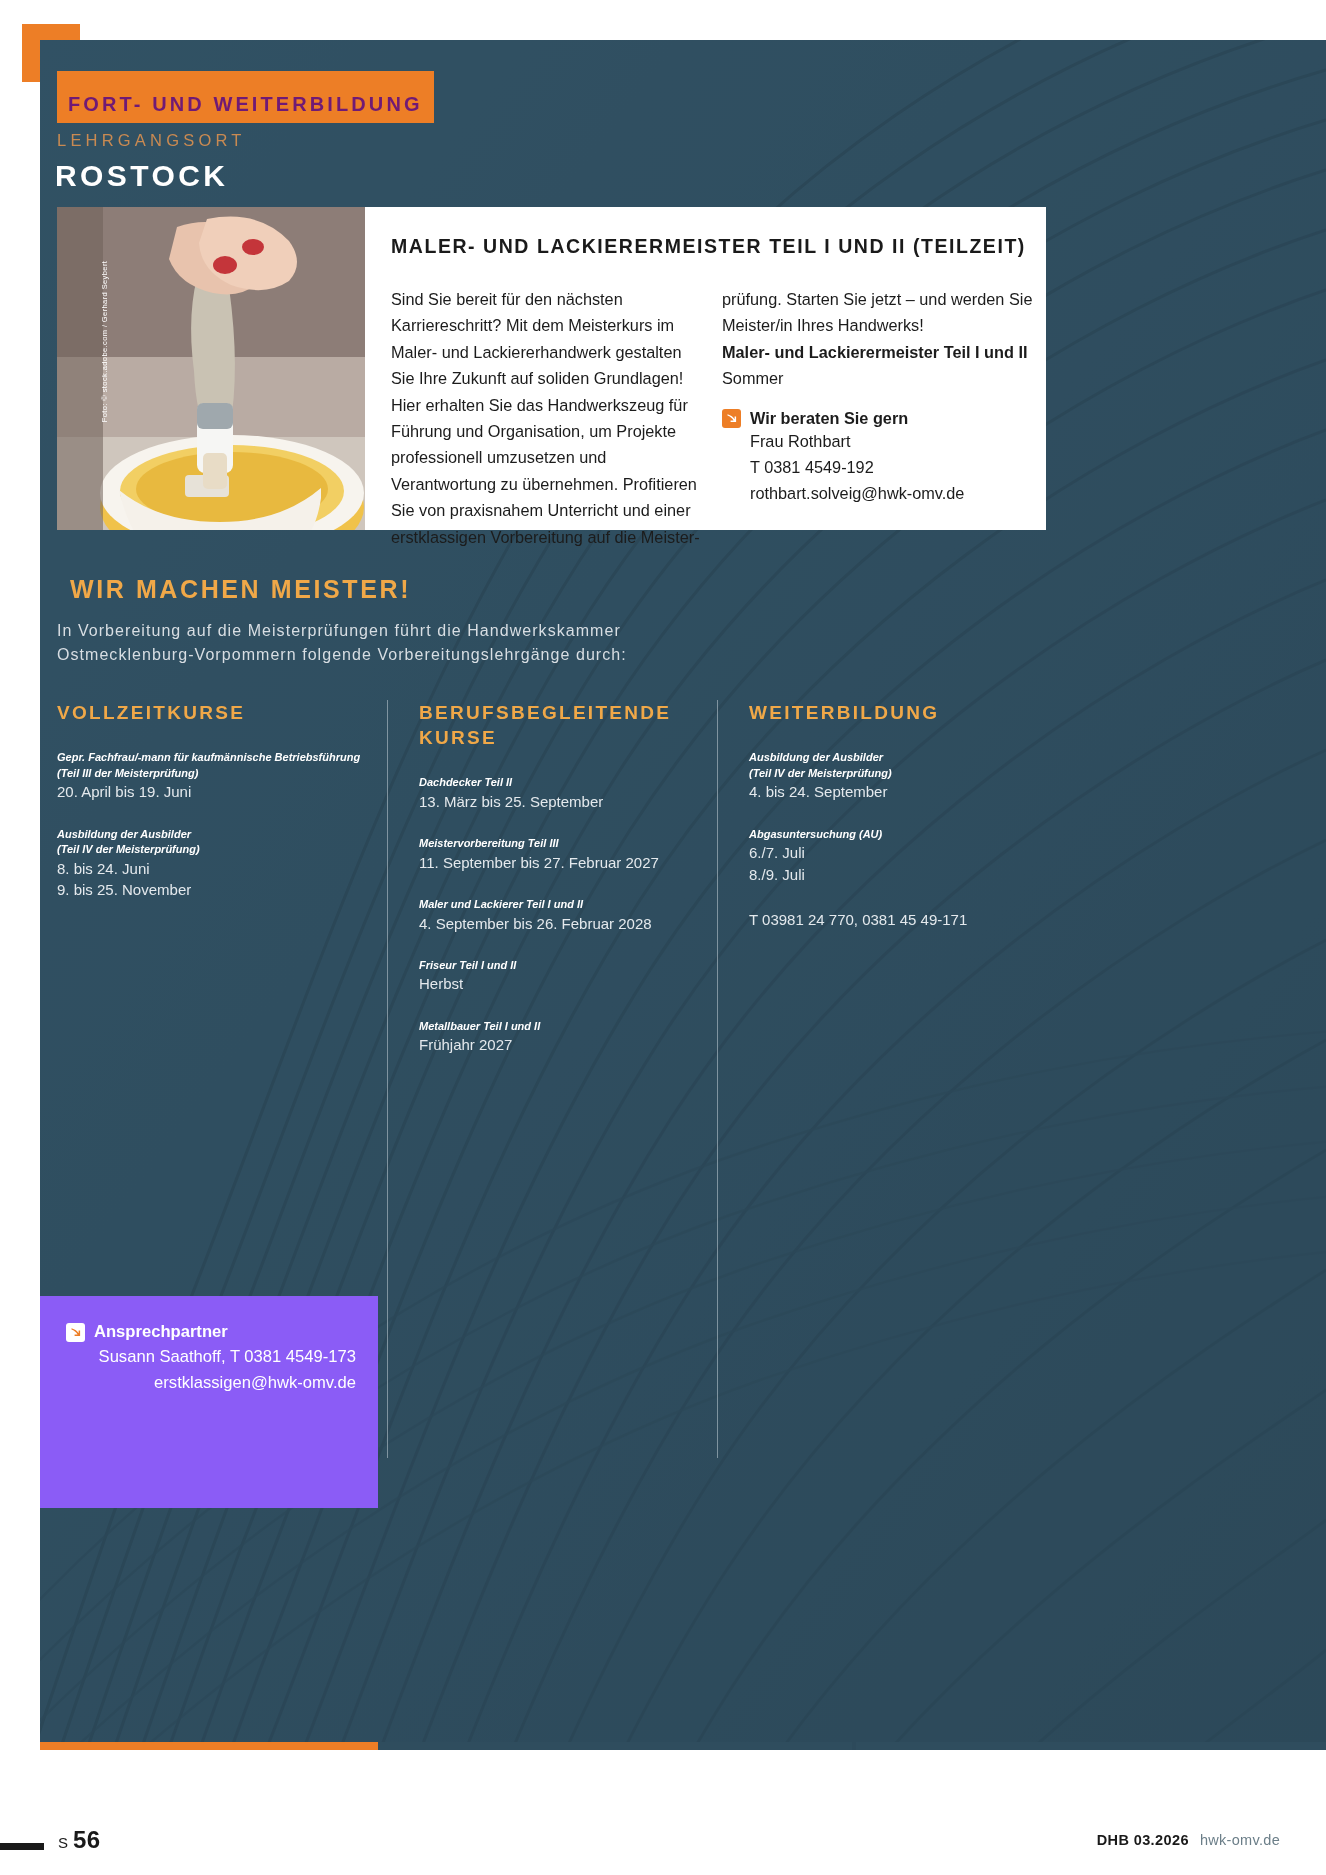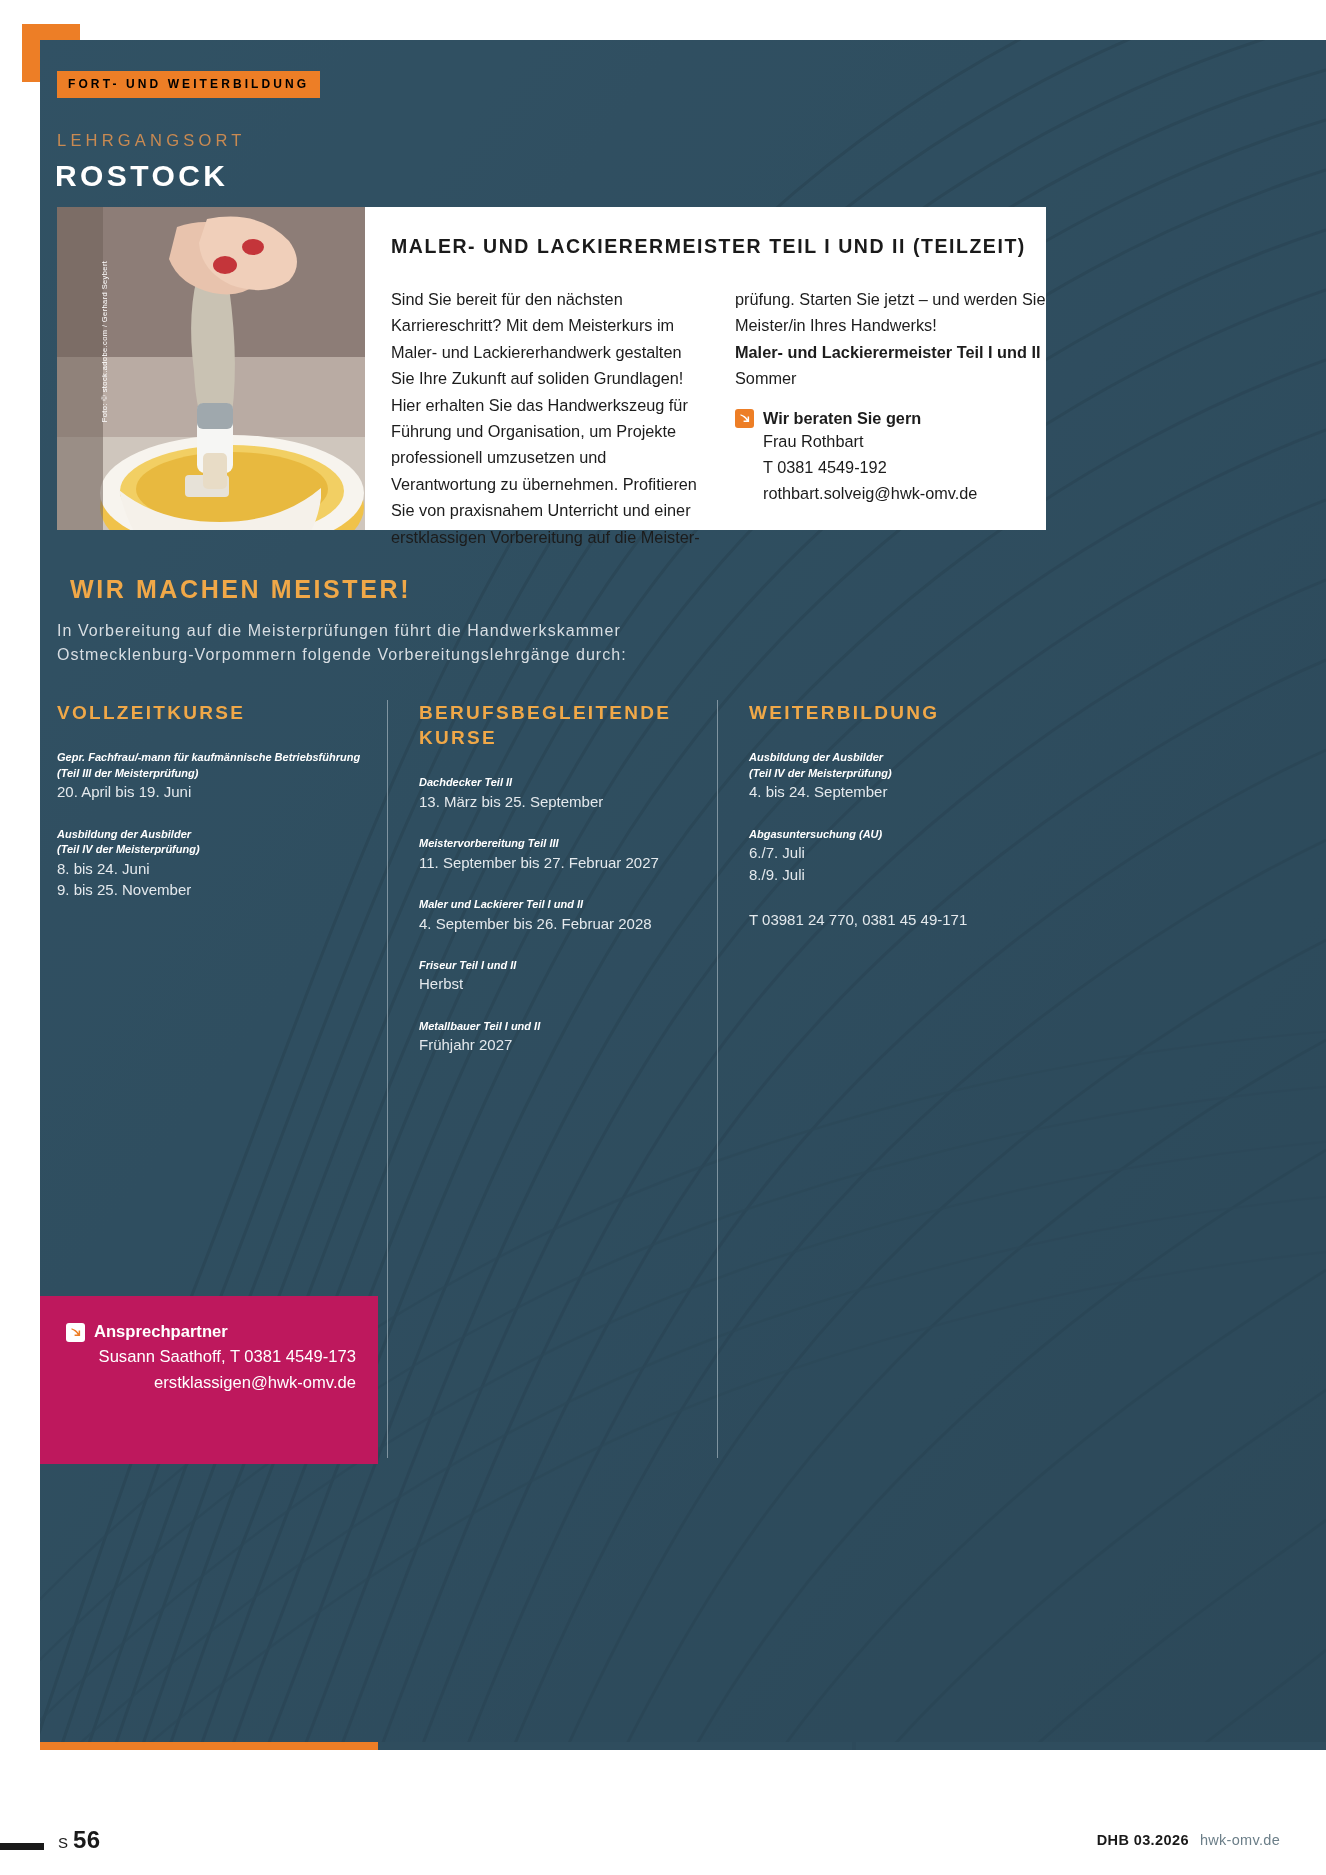--- a/index.html
+++ b/index.html
@@ -24,23 +24,23 @@
     background: #2F4D5E;
     overflow: hidden; z-index: 2;
   }
   .dark-panel .wave-layer {
     position: absolute; inset: 0; opacity: .5;
   }
 
   
   .kicker {
     position: absolute; left: 57px; top: 71px;
-    background: #ED7E26; color: #000000;
-    font-size: 12px; font-weight: bold; letter-spacing: 3.1px;
-    padding: 6px 11px 7px 11px; z-index: 6;
+    background: #ED7E26; color: #701a75;
+    font-size: 20px; font-weight: bold; letter-spacing: 3.1px;
+    padding: 22px 11px 7px 11px; z-index: 6;
     white-space: nowrap;
   }
 
   
   .loc-label {
     position: absolute; left: 57px; top: 131px;
     color: #C98A52; font-size: 16.5px; letter-spacing: 4.2px;
     font-weight: normal; z-index: 6;
   }
   .loc-city {
@@ -64,21 +64,21 @@
     position: absolute; left: -33px; top: 130px;
     transform: rotate(-90deg);
     font-size: 7.5px; color: #ffffff; letter-spacing: .4px;
     white-space: nowrap; z-index: 3;
   }
   .card-body { flex: 1; padding: 28px 20px 0 26px; position: relative; }
   .card-title {
     font-size: 19.5px; font-weight: bold; color: #1a1a1a;
     letter-spacing: 1.55px; white-space: nowrap;
   }
-  .card-cols { display: flex; gap: 29px; margin-top: 28px; }
+  .card-cols { display: flex; gap: 16px; margin-top: 28px; }
   .card-col { width: 315px; }
   .card-col p {
     font-size: 16.3px; line-height: 1.62; color: #1c1c1c;
     font-family: "Liberation Sans", sans-serif;
   }
   .card-col .strong { font-weight: bold; }
   .advice-block { margin-top: 17px; }
   .advice-head {
     display: flex; align-items: center; gap: 9px;
     font-size: 16.3px; font-weight: bold; color: #1c1c1c;
@@ -125,22 +125,22 @@
   .entry .name {
     color: #ffffff; font-size: 11px; font-weight: bold; line-height: 1.42; font-style: italic;
   }
   .entry .date {
     color: #E4E9ED; font-size: 15px; line-height: 1.42; font-weight: normal;
   }
 
   
   .contact-box {
     position: absolute; left: 40px; top: 1296px;
-    width: 338px; height: 168px;
-    background: #be185d; z-index: 7; padding: 26px 22px 0 26px;
+    width: 338px; height: 212px;
+    background: #8b5cf6; z-index: 7; padding: 26px 22px 0 26px;
   }
   .contact-head {
     display: flex; align-items: center; gap: 9px;
     color: #ffffff; font-size: 16.6px; font-weight: bold;
   }
   .contact-badge {
     display: inline-flex; align-items: center; justify-content: center;
     width: 19px; height: 19px; background: #ffffff; border-radius: 3px; flex: 0 0 19px;
   }
   .contact-lines { margin-left: 28px; margin-top: 2px; }

